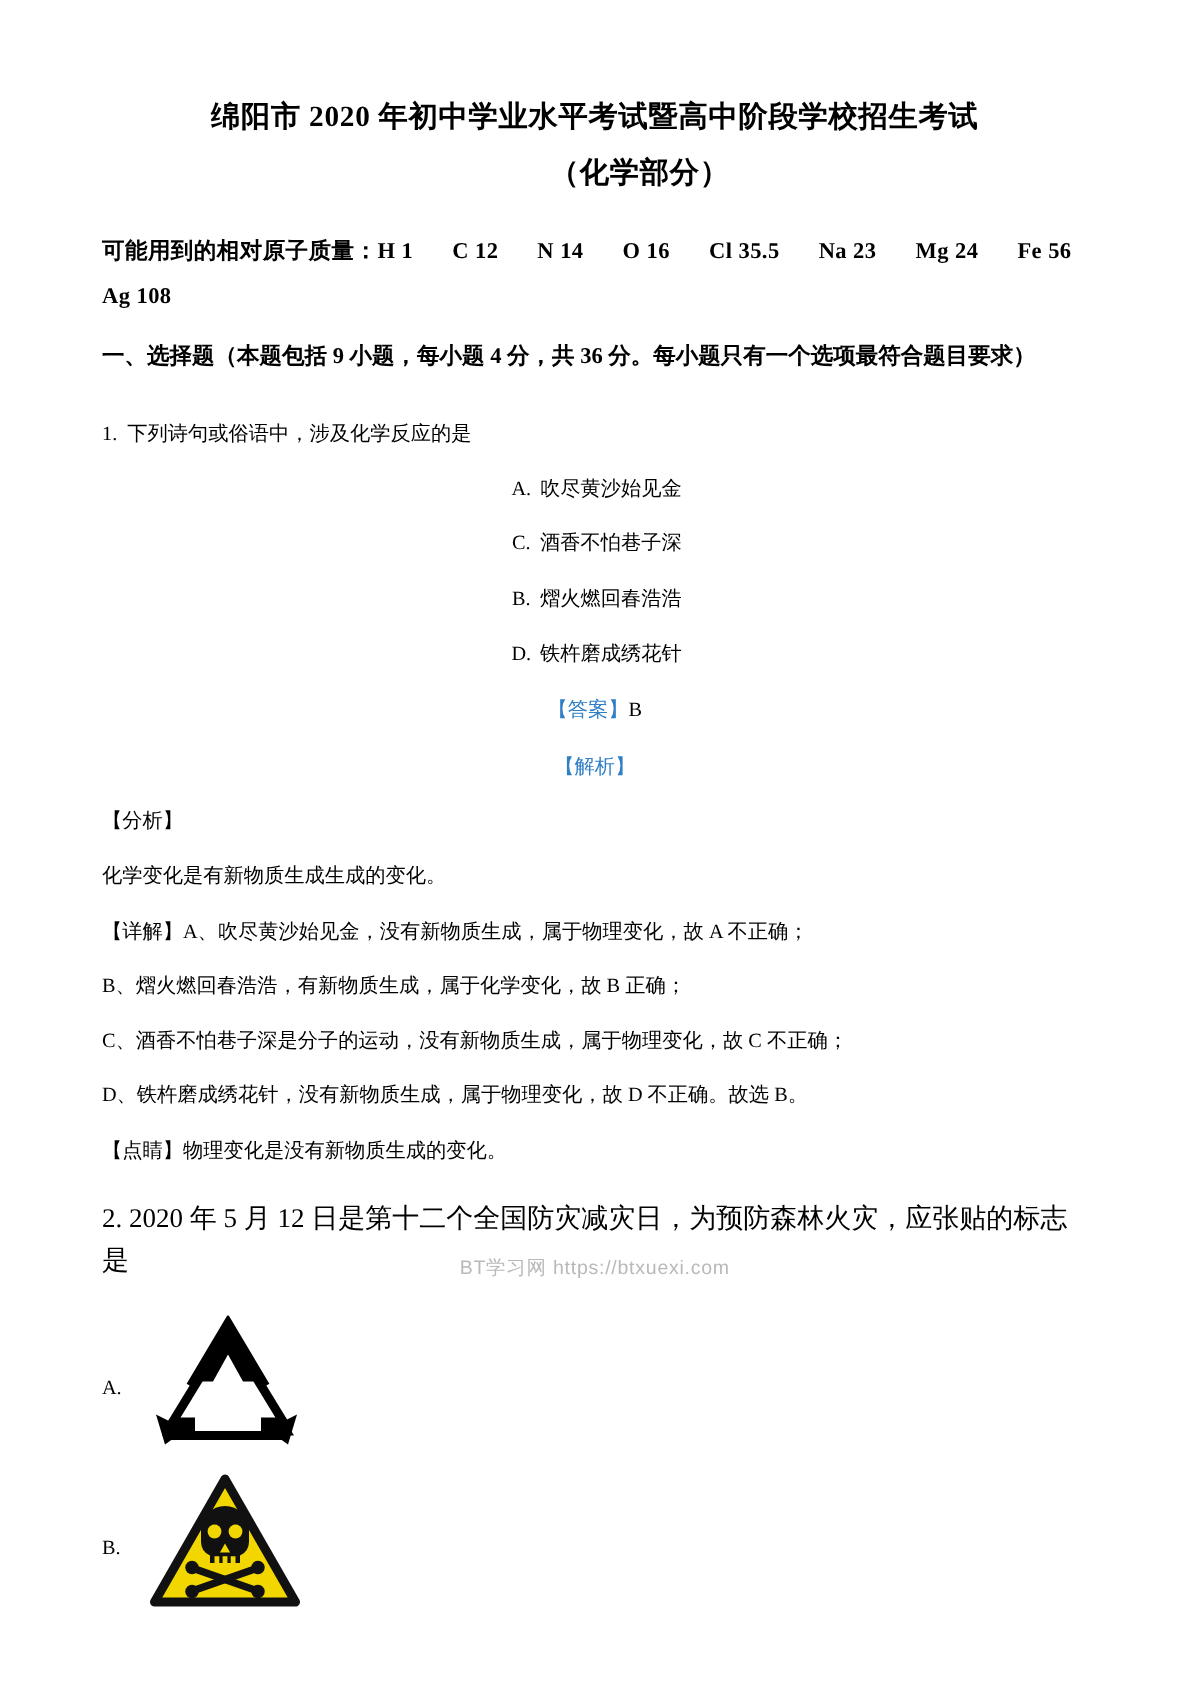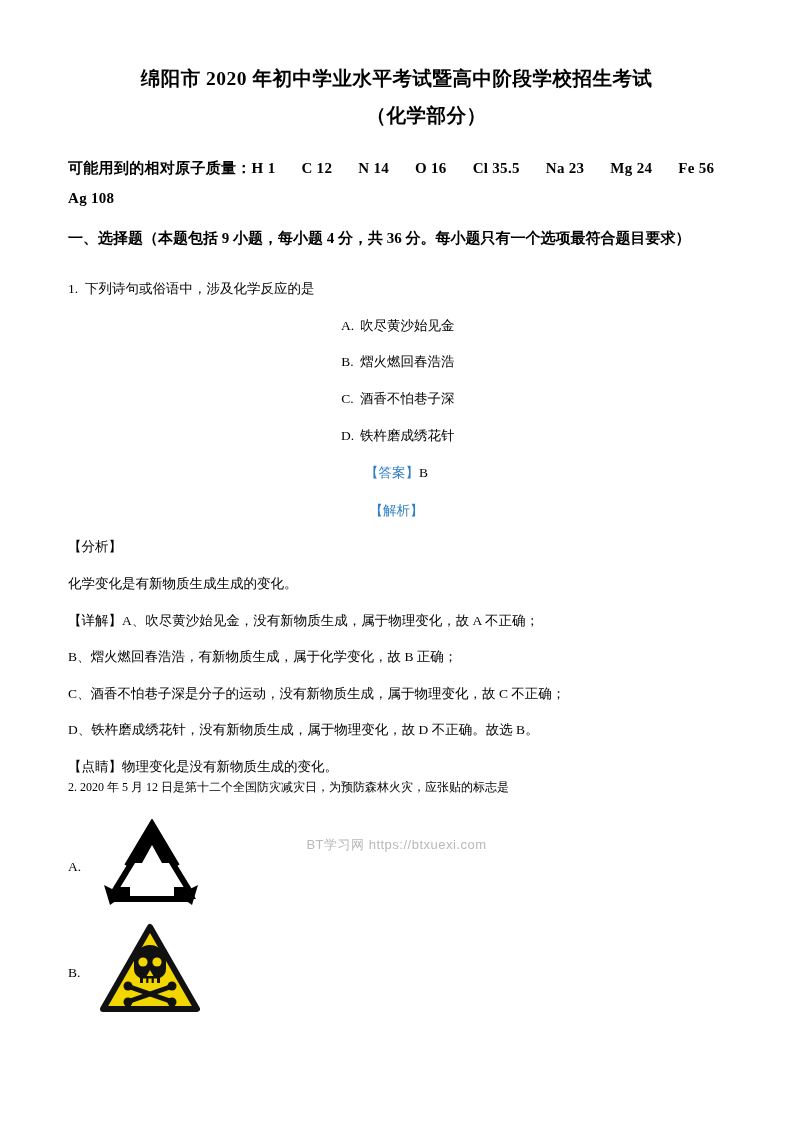--- a/index.html
+++ b/index.html
@@ -78,22 +78,23 @@
   .blue {
     color: #2f7fc7;
   }
   .ana-line {
     font-size: 13.5px;
     line-height: 1.6;
     margin-top: 15px;
     font-family: Liberation Serif, serif;
   }
   .q2-line {
-    font-size: 12px;
-    line-height: 1.6;
+    font-size: 18px;
+    line-height: 1.6;
+    margin-top: 20px;
     font-family: Liberation Serif, serif;
   }
   .img-row {
     position: relative;
     margin-top: 10px;
     min-height: 78px;
   }
   .img-label {
     position: absolute;
     left: 0;
@@ -135,26 +136,26 @@
   <div class="q-line">
     <span>1.</span>&nbsp;
     <span>下列诗句或俗语中，涉及化学反应的是</span>
   </div>
 
   <div class="opt-line">
     <span class="lab">A.</span>
     <span>吹尽黄沙始见金</span>
   </div>
   <div class="opt-line">
+    <span class="lab">C.</span>
+    <span>酒香不怕巷子深</span>
+  </div>
+  <div class="opt-line">
     <span class="lab">B.</span>
     <span>熠火燃回春浩浩</span>
-  </div>
-  <div class="opt-line">
-    <span class="lab">C.</span>
-    <span>酒香不怕巷子深</span>
   </div>
   <div class="opt-line">
     <span class="lab">D.</span>
     <span>铁杵磨成绣花针</span>
   </div>
 
   <div class="ans-line">
     <span class="blue">【答案】</span><span>B</span>
   </div>
 

